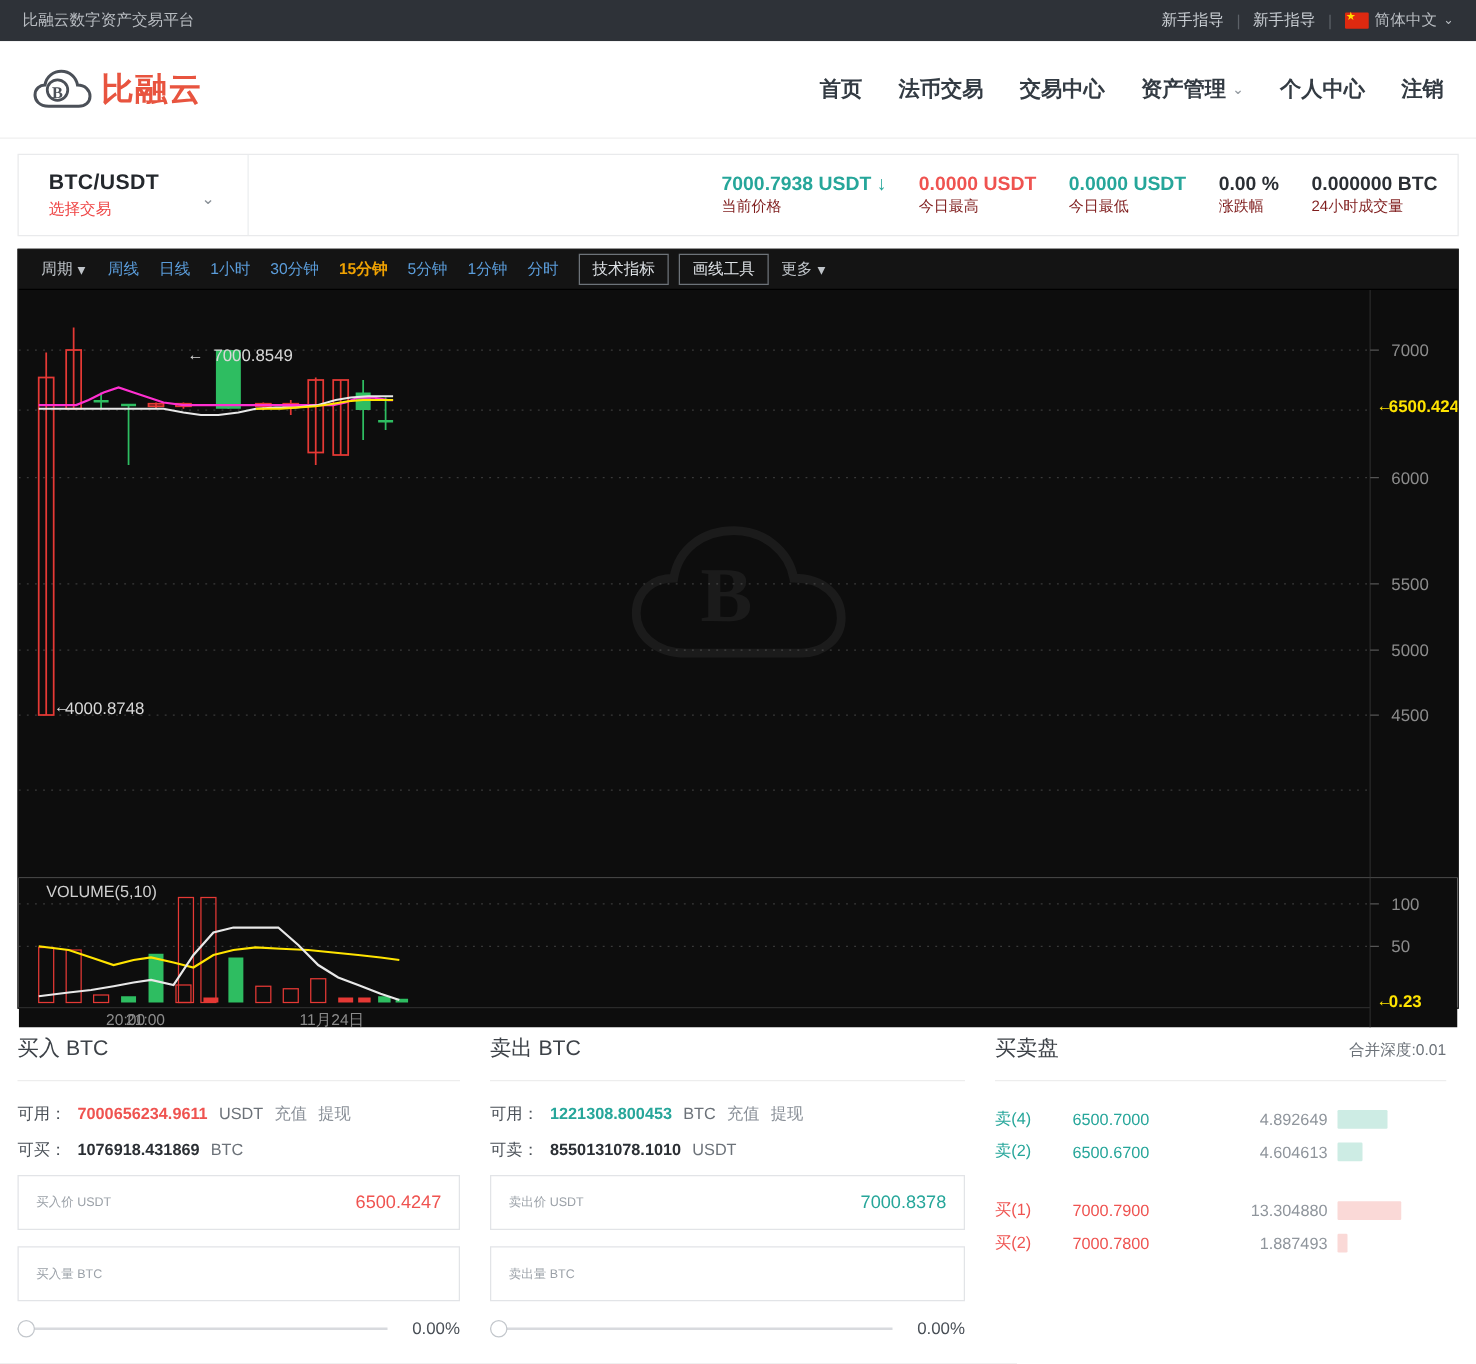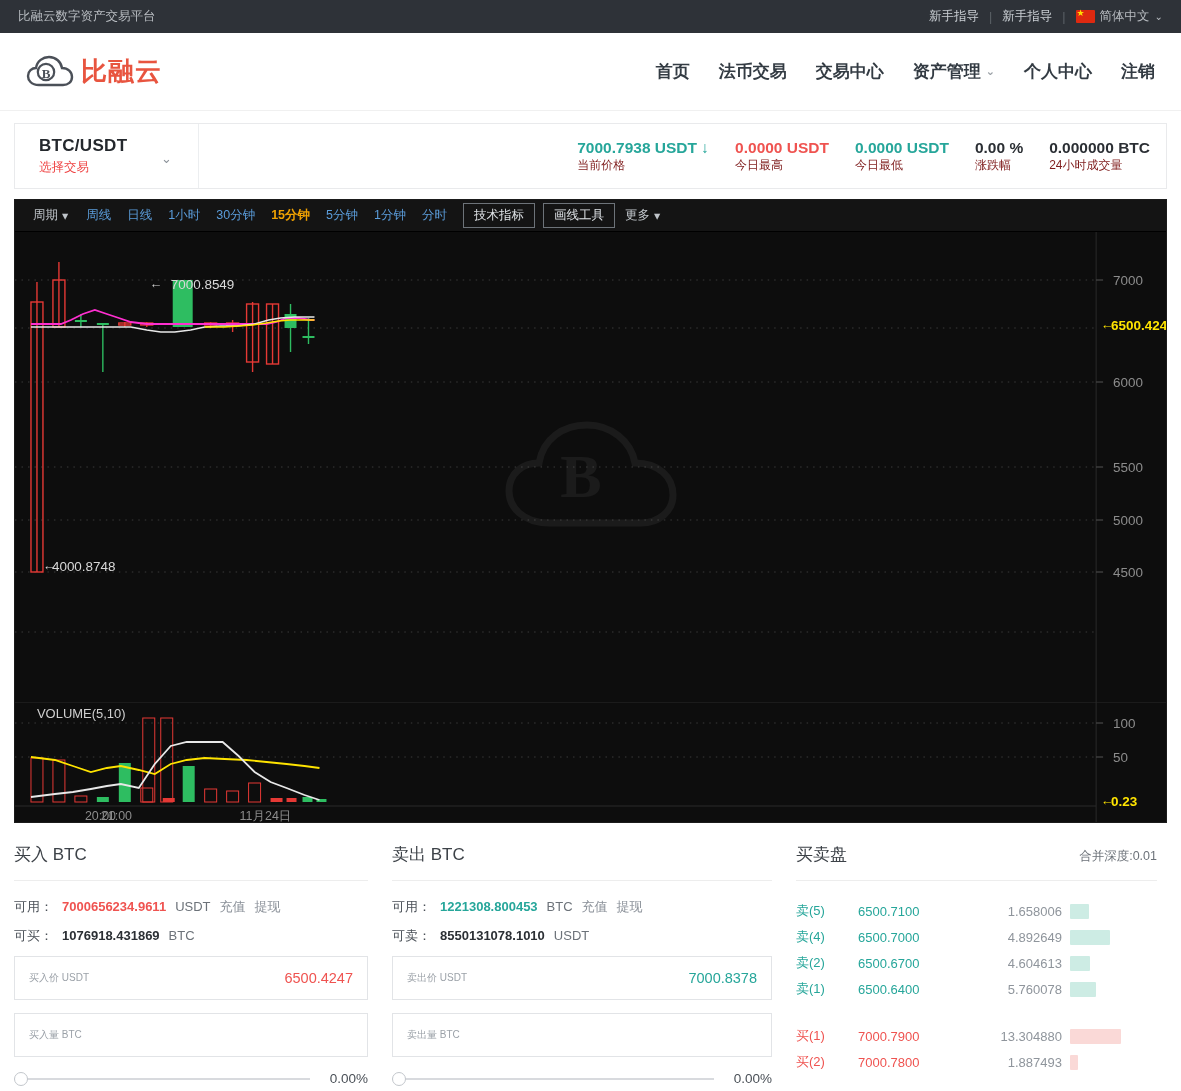--- a/index.html
+++ b/index.html
@@ -77,21 +77,21 @@
     font-size: 12.5px; color: #bfc4c9; padding: 0 10px; cursor: pointer;
     display: flex; align-items: center; gap: 4px;
   }
   .tb-period { font-size: 12.5px; color: #5b9ddb; padding: 0 8px; cursor: pointer; }
   .tb-period.active { color: #f0a202; font-weight: bold; }
   .tb-box {
     font-size: 12.5px; color: #dfe3e7; border: 1px solid #6d7379;
     padding: 3px 10px; margin-left: 8px; cursor: pointer;
   }
   .chart-body { position: relative; height: 470px; background: #0d0d0d; }
-  .chart-vol  { position: relative; height: 120px; background: #e5e5e5; }
+  .chart-vol  { position: relative; height: 104px; background: #e5e5e5; }
   .chart-svg { display: block; width: 100%; }
   .watermark {
     position: absolute; left: 50%; top: 52%; transform: translate(-50%,-50%);
     opacity: .055; pointer-events: none;
   }
 
   
   .panels { display: flex; padding: 0 14px; margin-top: 12px; gap: 0; }
   .panel { position: relative; }
   .panel-buy  { width: 378px; padding-right: 24px; }
@@ -467,43 +467,31 @@
   </div>
 
   <div class="panel panel-book">
     <div class="book-head">
       <span class="panel-title">买卖盘</span>
       <span class="book-depth">合并深度:0.01</span>
     </div>
     <div class="panel-hr"></div>
 
     <div class="ob-row">
-      <span class="ob-side sell">卖(5)</span>
-      <span class="ob-price sell">6500.7100</span>
-      <span class="ob-amt">1.658006</span>
-      <span class="ob-bar sell" style="width:19px"></span>
-    </div>
-    <div class="ob-row">
       <span class="ob-side sell">卖(4)</span>
       <span class="ob-price sell">6500.7000</span>
       <span class="ob-amt">4.892649</span>
       <span class="ob-bar sell" style="width:40px"></span>
     </div>
     <div class="ob-row">
       <span class="ob-side sell">卖(2)</span>
       <span class="ob-price sell">6500.6700</span>
       <span class="ob-amt">4.604613</span>
       <span class="ob-bar sell" style="width:20px"></span>
     </div>
-    <div class="ob-row">
-      <span class="ob-side sell">卖(1)</span>
-      <span class="ob-price sell">6500.6400</span>
-      <span class="ob-amt">5.760078</span>
-      <span class="ob-bar sell" style="width:26px"></span>
-    </div>
 
     <div class="ob-gap"></div>
 
     <div class="ob-row">
       <span class="ob-side buy">买(1)</span>
       <span class="ob-price buy">7000.7900</span>
       <span class="ob-amt">13.304880</span>
       <span class="ob-bar buy" style="width:51px"></span>
     </div>
     <div class="ob-row">

